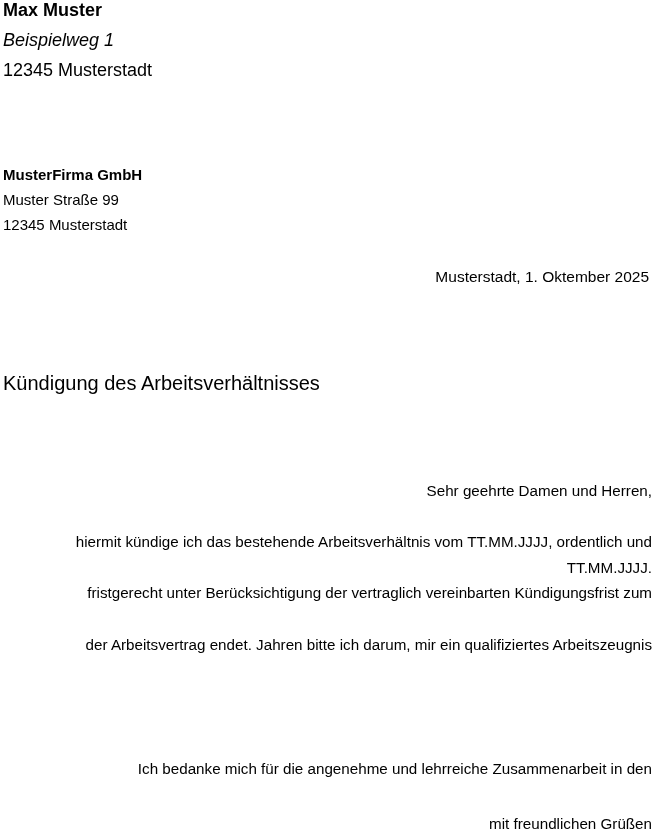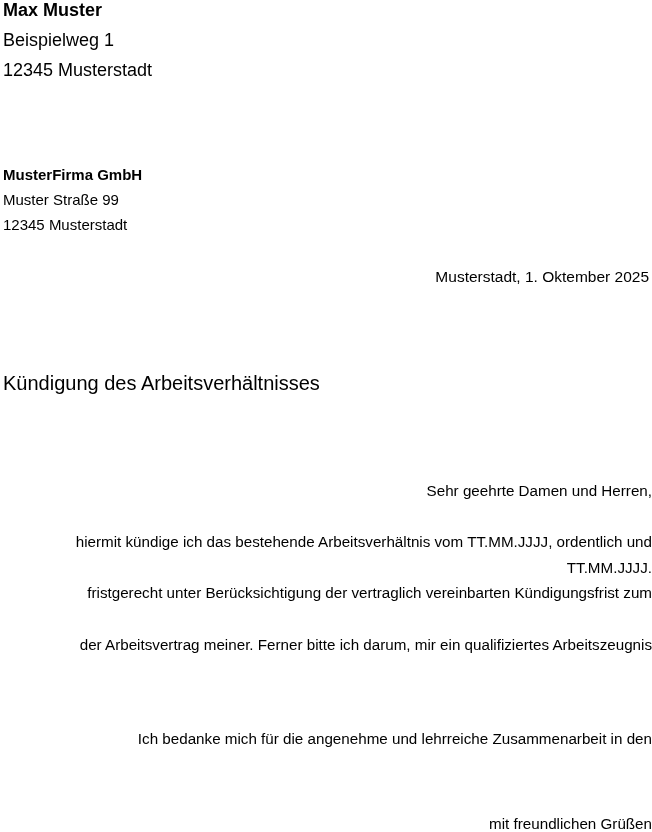--- a/index.html
+++ b/index.html
@@ -44,21 +44,21 @@
       line-height: 25.7px;
       text-align: right;
     }
     .body-text span.line { display: block; white-space: nowrap; }
   </style>
 </head>
 <body>
 
 <div>
   <div class="abs sender-line sender-name" style="top:-4px;">Max Muster</div>
-  <div class="abs sender-line" style="top:26px;">Beispielweg 1</div>
+  <div class="abs sender-line" style="top:26px;font-style:italic;">Beispielweg 1</div>
   <div class="abs sender-line" style="top:56px;">12345 Musterstadt</div>
 </div>
 
 <div>
   <div class="abs recipient-line recipient-name" style="top:162px;">MusterFirma GmbH</div>
   <div class="abs recipient-line" style="top:187px;">Muster Straße 99</div>
   <div class="abs recipient-line" style="top:212px;">12345 Musterstadt</div>
 </div>
 
 <div class="date-line">Musterstadt, 1. Oktember 2025</div>
@@ -69,22 +69,22 @@
   <span class="line">Sehr geehrte Damen und Herren,</span>
 </div>
 
 <div class="body-text" style="top:529px;">
   <span class="line">hiermit kündige ich das bestehende Arbeitsverhältnis vom TT.MM.JJJJ, ordentlich und</span>
   <span class="line">TT.MM.JJJJ.</span>
   <span class="line">fristgerecht unter Berücksichtigung der vertraglich vereinbarten Kündigungsfrist zum</span>
 </div>
 
 <div class="body-text" style="top:632px;">
-  <span class="line">der Arbeitsvertrag meiner. Ferner bitte ich darum, mir ein qualifiziertes Arbeitszeugnis</span>
+  <span class="line">der Arbeitsvertrag endet. Jahren bitte ich darum, mir ein qualifiziertes Arbeitszeugnis</span>
 </div>
 
-<div class="body-text" style="top:726px;">
+<div class="body-text" style="top:756px;">
   <span class="line">Ich bedanke mich für die angenehme und lehrreiche Zusammenarbeit in den</span>
 </div>
 
 <div class="body-text" style="top:811px;">
   <span class="line">mit freundlichen Grüßen</span>
 </div>
 
 </body></html>

